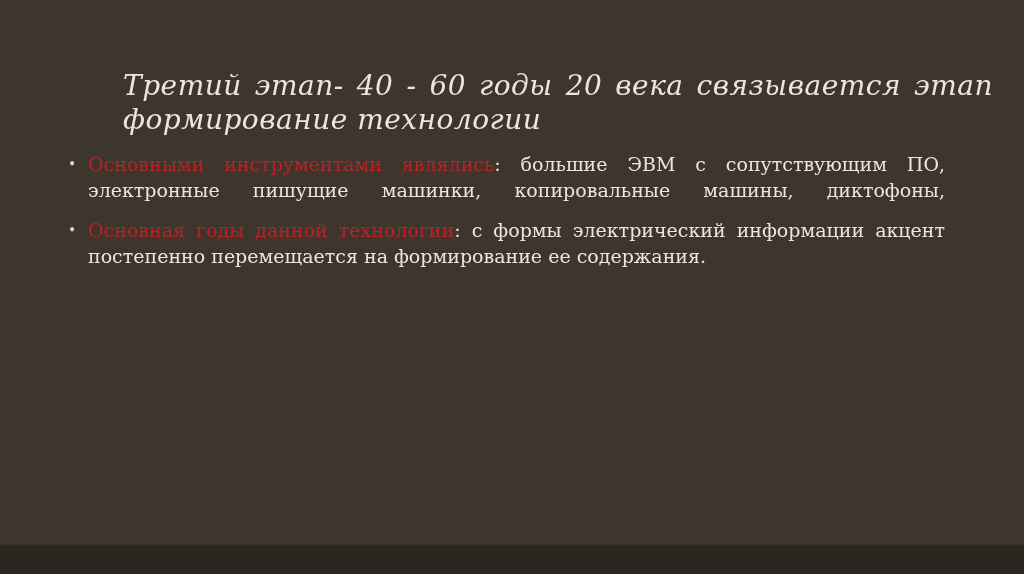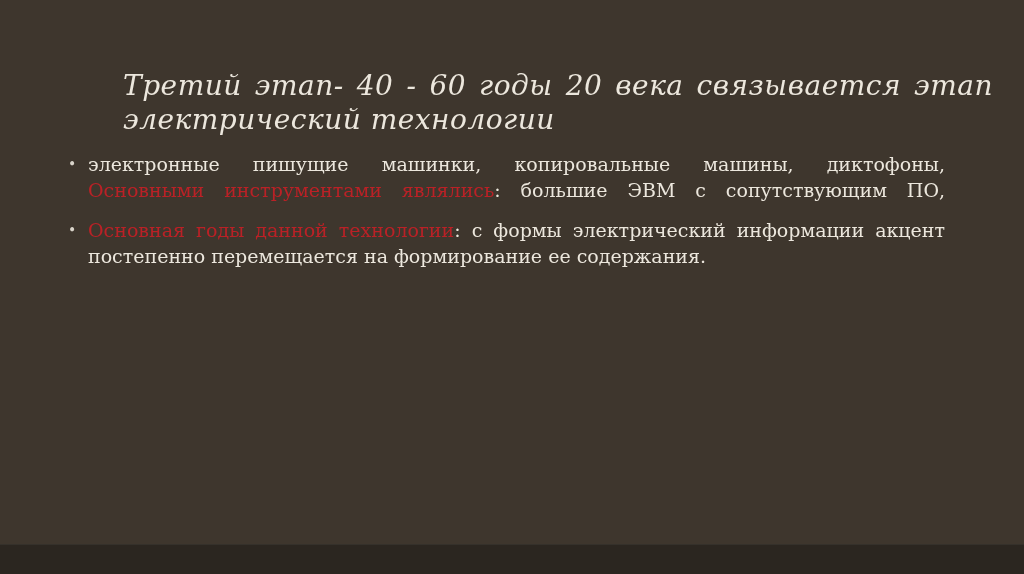--- a/index.html
+++ b/index.html
@@ -54,29 +54,29 @@
   .b-line.last-line { text-align-last: left; }
   .red { color: #ba2126; }
 </style>
 </head>
 <body>
 
 <div class="slide">
 
   <div class="title">
     <div class="t-line">Третий этап- 40 - 60 годы 20 века связывается этап</div>
-    <div class="t-line last-line">электрический технологии</div>
+    <div class="t-line last-line">формирование технологии</div>
   </div>
 
   <div class="bullets">
 
     <div class="bullet">
       <span class="dot">•</span>
+      <div class="b-line"><span class="red">Основными инструментами являлись</span><span>:</span><span> большие ЭВМ с сопутствующим ПО,</span></div>
       <div class="b-line">электронные пишущие машинки, копировальные машины, диктофоны,</div>
-      <div class="b-line"><span class="red">Основными инструментами являлись</span><span>:</span><span> большие ЭВМ с сопутствующим ПО,</span></div>
     </div>
 
     <div class="bullet">
       <span class="dot">•</span>
       <div class="b-line"><span class="red">Основная годы данной технологии</span><span>:</span><span> с формы электрический информации акцент</span></div>
       <div class="b-line last-line">постепенно перемещается на формирование ее содержания.</div>
     </div>
 
   </div>
 

